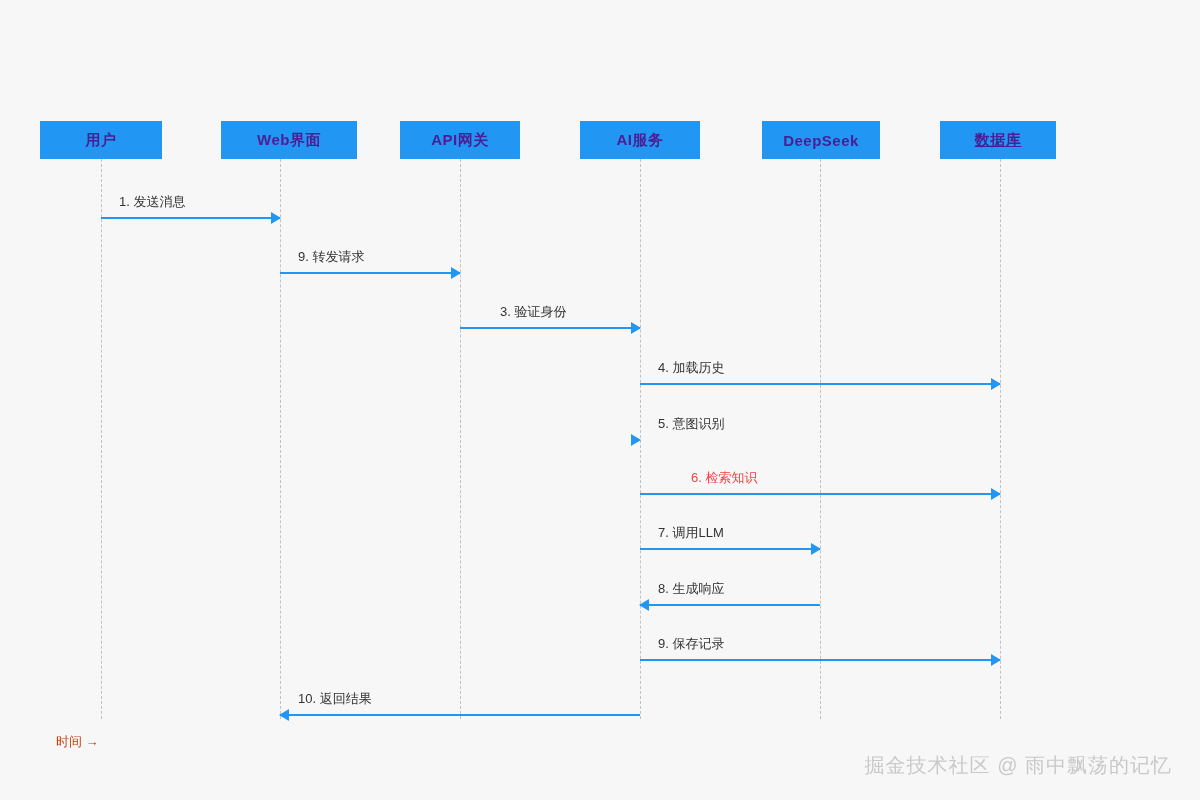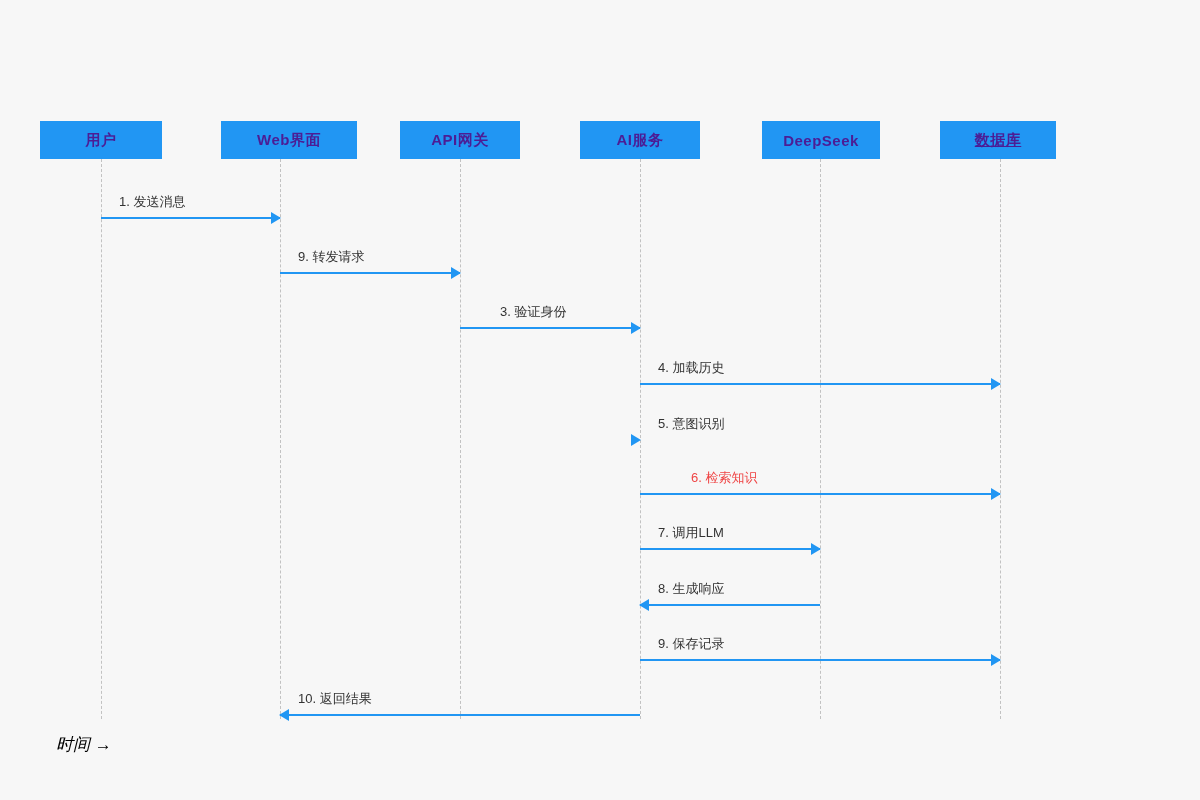--- a/index.html
+++ b/index.html
@@ -95,23 +95,22 @@
     color: #333333;
     white-space: nowrap;
     line-height: 18px;
   }
 
   
   .time-axis-label {
     position: absolute;
     left: 56px;
     top: 733px;
-    font-size: 17px;
-    font-style: italic;
-    color: #000000;
+    font-size: 13px;
+    color: #c2410c;
     white-space: nowrap;
   }
   .watermark {
     position: absolute;
     right: 28px;
     top: 752px;
     font-size: 20px;
     color: #c9c9c9;
     letter-spacing: 1px;
     white-space: nowrap;
@@ -198,13 +197,14 @@
       </div>
       <div class="msg" style="left: 0px; top: 714px;">
         <div class="msg-line" style="left: 280px; width: 360px; border-top-color: rgb(33, 150, 243);"></div>
         <div class="msg-head left" style="left: 279px; border-right-color: rgb(33, 150, 243);"></div>
         <div class="msg-label" style="left: 298px; color: rgb(51, 51, 51);">10. 返回结果</div>
       </div>
     </div>
 
   <div class="time-axis-label">时间 →</div>
 
+  <div class="watermark">掘金技术社区 @ 雨中飘荡的记忆</div>
 </div>
 
 </body></html>

